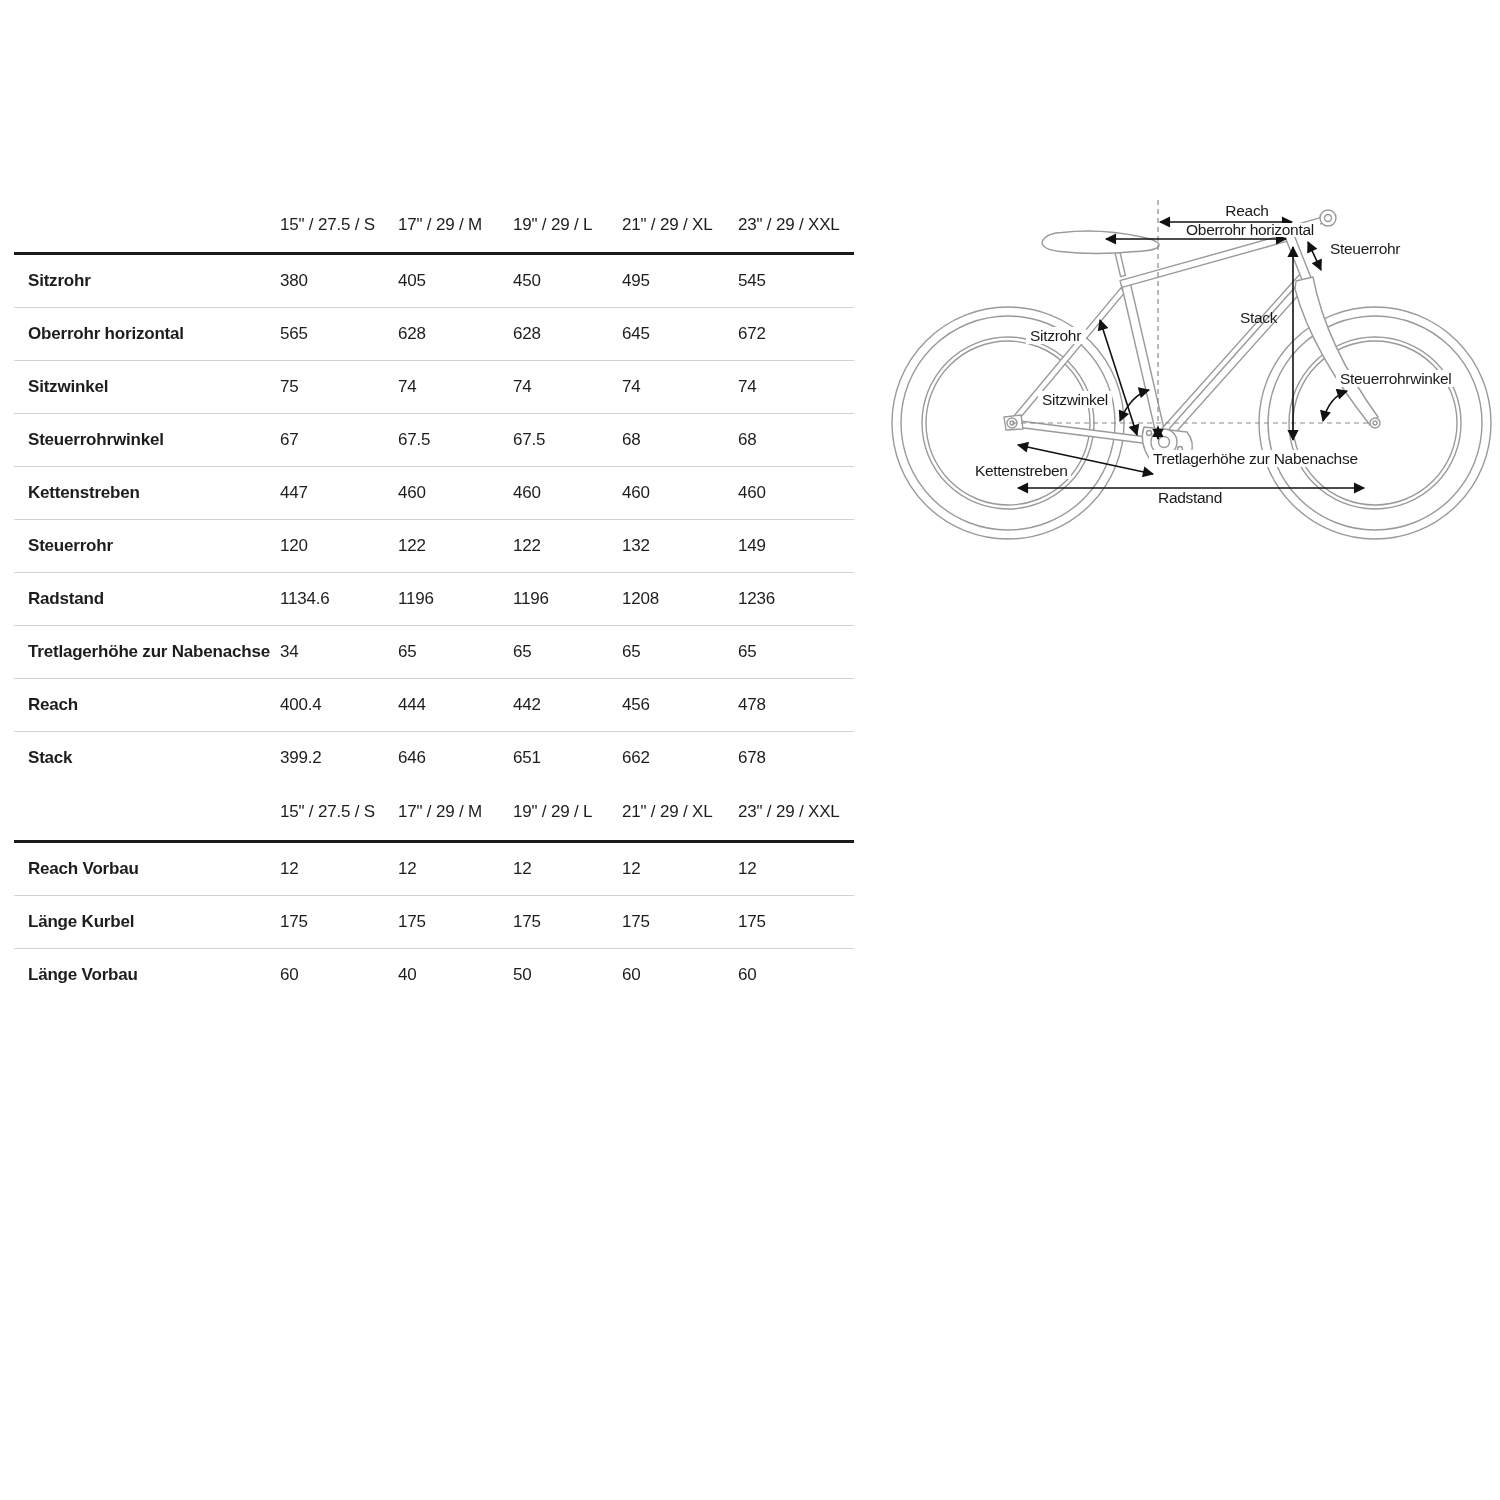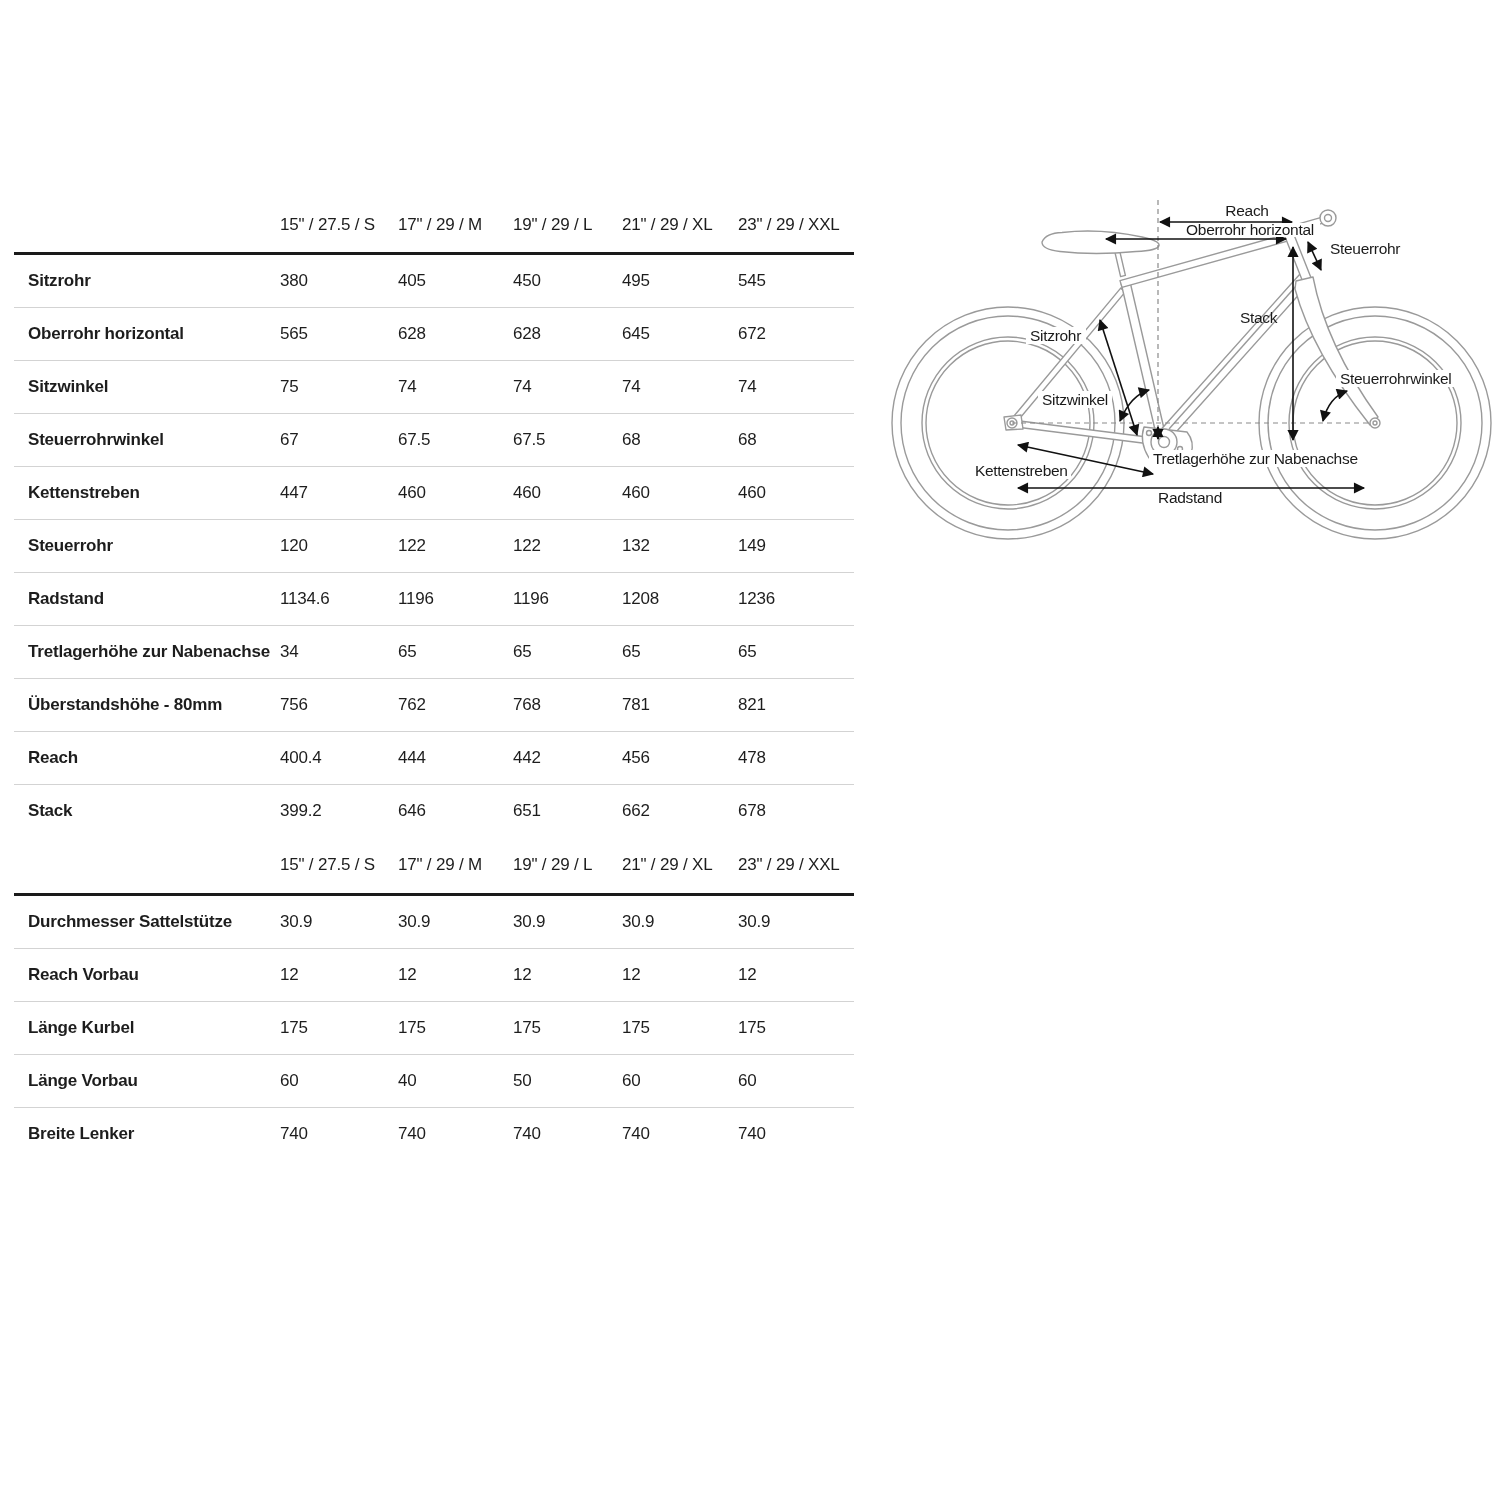--- a/index.html
+++ b/index.html
@@ -117,28 +117,20 @@
         </tr>
         <tr>
           <td class="lbl">Tretlagerhöhe zur Nabenachse</td>
           <td>34</td>
           <td>65</td>
           <td>65</td>
           <td>65</td>
           <td>65</td>
         </tr>
         <tr>
-          <td class="lbl">Überstandshöhe - 80mm</td>
-          <td>756</td>
-          <td>762</td>
-          <td>768</td>
-          <td>781</td>
-          <td>821</td>
-        </tr>
-        <tr>
           <td class="lbl">Reach</td>
           <td>400.4</td>
           <td>444</td>
           <td>442</td>
           <td>456</td>
           <td>478</td>
         </tr>
         <tr>
           <td class="lbl">Stack</td>
           <td>399.2</td>
@@ -164,28 +156,20 @@
         <th class="lbl"></th>
       <th>15" / 27.5 / S</th>
           <th>17" / 29 / M</th>
           <th>19" / 29 / L</th>
           <th>21" / 29 / XL</th>
           <th>23" / 29 / XXL</th>
         </tr>
     </thead>
     <tbody>
         <tr>
-          <td class="lbl">Durchmesser Sattelstütze</td>
-          <td>30.9</td>
-          <td>30.9</td>
-          <td>30.9</td>
-          <td>30.9</td>
-          <td>30.9</td>
-        </tr>
-        <tr>
           <td class="lbl">Reach Vorbau</td>
           <td>12</td>
           <td>12</td>
           <td>12</td>
           <td>12</td>
           <td>12</td>
         </tr>
         <tr>
           <td class="lbl">Länge Kurbel</td>
           <td>175</td>
@@ -194,28 +178,20 @@
           <td>175</td>
           <td>175</td>
         </tr>
         <tr>
           <td class="lbl">Länge Vorbau</td>
           <td>60</td>
           <td>40</td>
           <td>50</td>
           <td>60</td>
           <td>60</td>
-        </tr>
-        <tr>
-          <td class="lbl">Breite Lenker</td>
-          <td>740</td>
-          <td>740</td>
-          <td>740</td>
-          <td>740</td>
-          <td>740</td>
         </tr>
       </tbody>
   </table>
 </div>
 
 <svg class="diagram" viewBox="0 0 610 380" xmlns="http://www.w3.org/2000/svg">
   <defs>
     <marker id="ah" viewBox="0 0 10 10" refX="9" refY="5" markerWidth="9" markerHeight="7" orient="auto-start-reverse">
       <path d="M0,0 L10,5 L0,10 z" fill="#111"></path>
     </marker>

